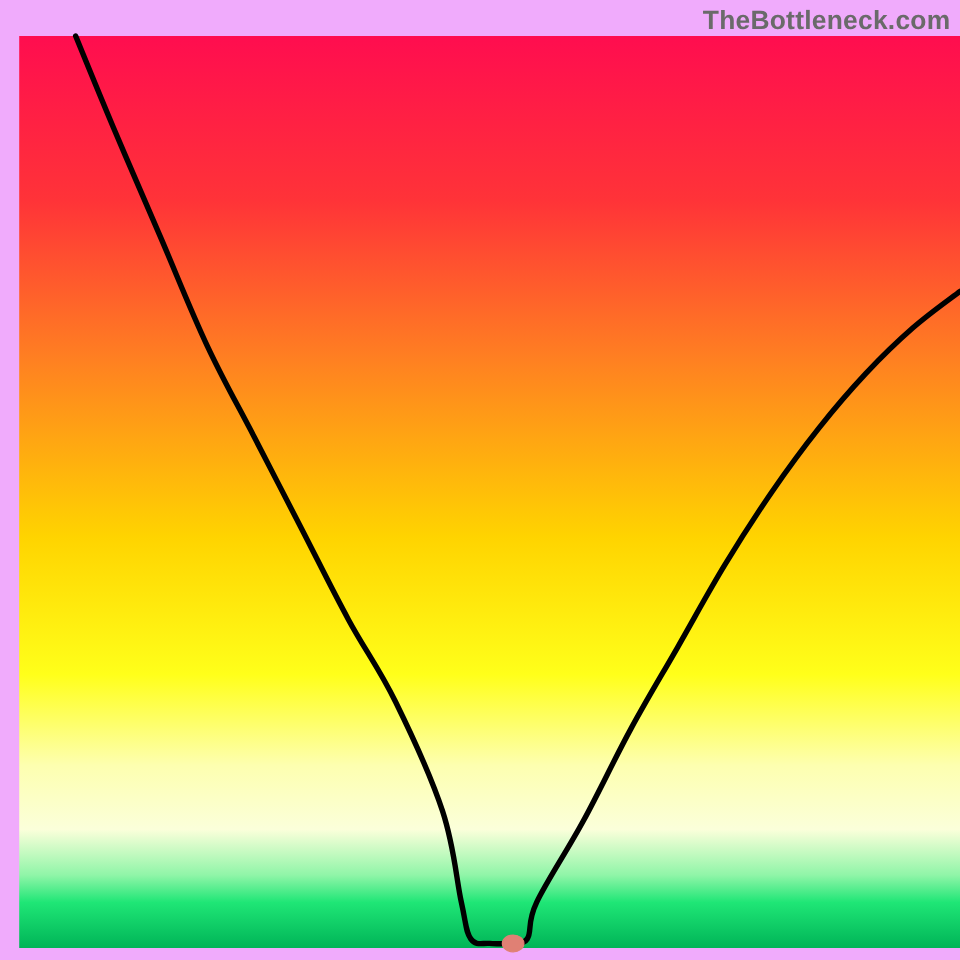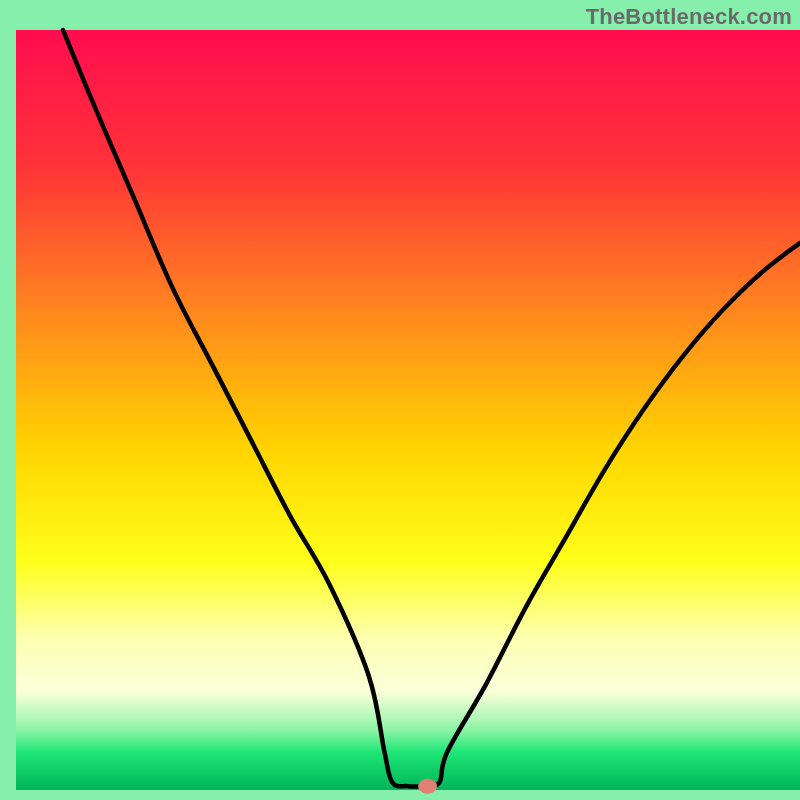--- a/index.html
+++ b/index.html
@@ -7,21 +7,21 @@
     padding: 0;
     width: 800px;
     height: 800px;
     background: #000;
     overflow: hidden;
   }
   .stage {
     position: relative;
     width: 800px;
     height: 800px;
-    background: #86efac;
+    background: #f0abfc;
   }
   .watermark {
     position: absolute;
     top: 4px;
     right: 8px;
     font-family: Arial, Helvetica, sans-serif;
     font-size: 22px;
     font-weight: 600;
     color: #6a6a6a;
     letter-spacing: 0.2px;

